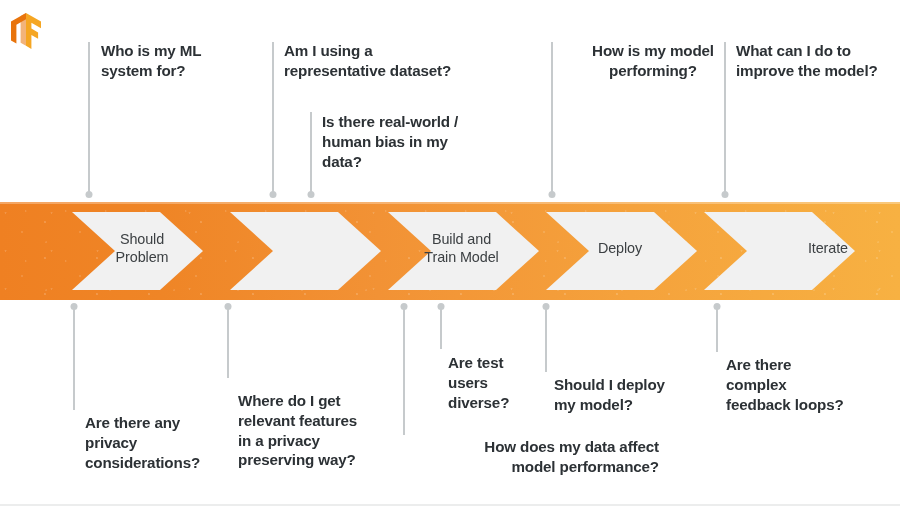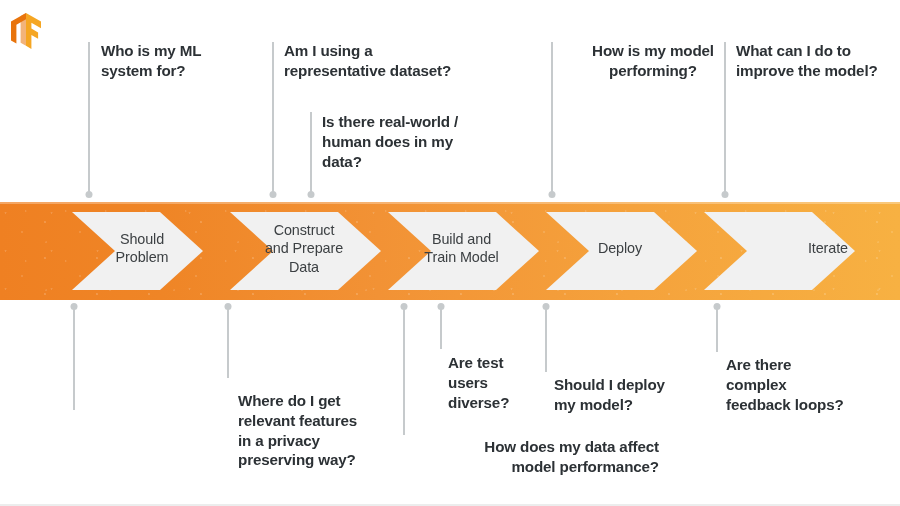--- a/index.html
+++ b/index.html
@@ -116,21 +116,21 @@
       <span class="dot"></span>
     </div>
 
   <div class="callout" style="left:101px; top:41px; width:175px;">Who is my ML
 system for?</div>
 
   <div class="callout" style="left:284px; top:41px; width:230px;">Am I using a
 representative dataset?</div>
 
   <div class="callout" style="left:322px; top:112px; width:185px;">Is there real-world /
-human does in my
+human bias in my
 data?</div>
 
   <div class="callout" style="left:563px; top:41px; width:180px;text-align:center;">How is my model
 performing?</div>
 
   <div class="callout" style="left:736px; top:41px; width:180px;">What can I do to
 improve the model?</div>
 
   <div class="process-bar">
     <div class="bar-speckle"></div>
@@ -145,23 +145,20 @@
 
     <polygon points="388,10 496,10 539,49 496,88 388,88 431,49" fill="#F1F1F1"></polygon>
 
     <polygon points="546,10 654,10 697,49 654,88 546,88 589,49" fill="#F1F1F1"></polygon>
 
     <polygon points="704,10 812,10 855,49 812,88 704,88 747,49" fill="#F1F1F1"></polygon>
   </svg>
 
   <div class="step-label" style="left:86px; top:230px; width:112px;">Should
 Problem</div>
-  <div class="step-label" style="left:234px; top:221px; width:140px;">Construct
-and Prepare
-Data</div>
   <div class="step-label" style="left:394px; top:230px; width:135px;">Build and
 Train Model</div>
   <div class="step-label" style="left:550px; top:239px; width:140px;">Deploy</div>
   <div class="step-label" style="left:708px; top:239px; width:140px;text-align:right;">Iterate</div>
 
   <div class="conn up" style="left:73px; top:306px; height:104px;">
       <span class="dot"></span>
     </div>
   <div class="conn up" style="left:227px; top:306px; height:72px;">
       <span class="dot"></span>
@@ -172,20 +169,23 @@
   <div class="conn up" style="left:440px; top:306px; height:43px;">
       <span class="dot"></span>
     </div>
   <div class="conn up" style="left:545px; top:306px; height:66px;">
       <span class="dot"></span>
     </div>
   <div class="conn up" style="left:716px; top:306px; height:46px;">
       <span class="dot"></span>
     </div>
 
+  <div class="callout" style="left:85px; top:413px; width:165px;">Are there any
+privacy
+considerations?</div>
 
   <div class="callout" style="left:238px; top:391px; width:180px;">Where do I get
 relevant features
 in a privacy
 preserving way?</div>
 
   <div class="callout" style="left:448px; top:353px; width:110px;">Are test
 users
 diverse?</div>
 

